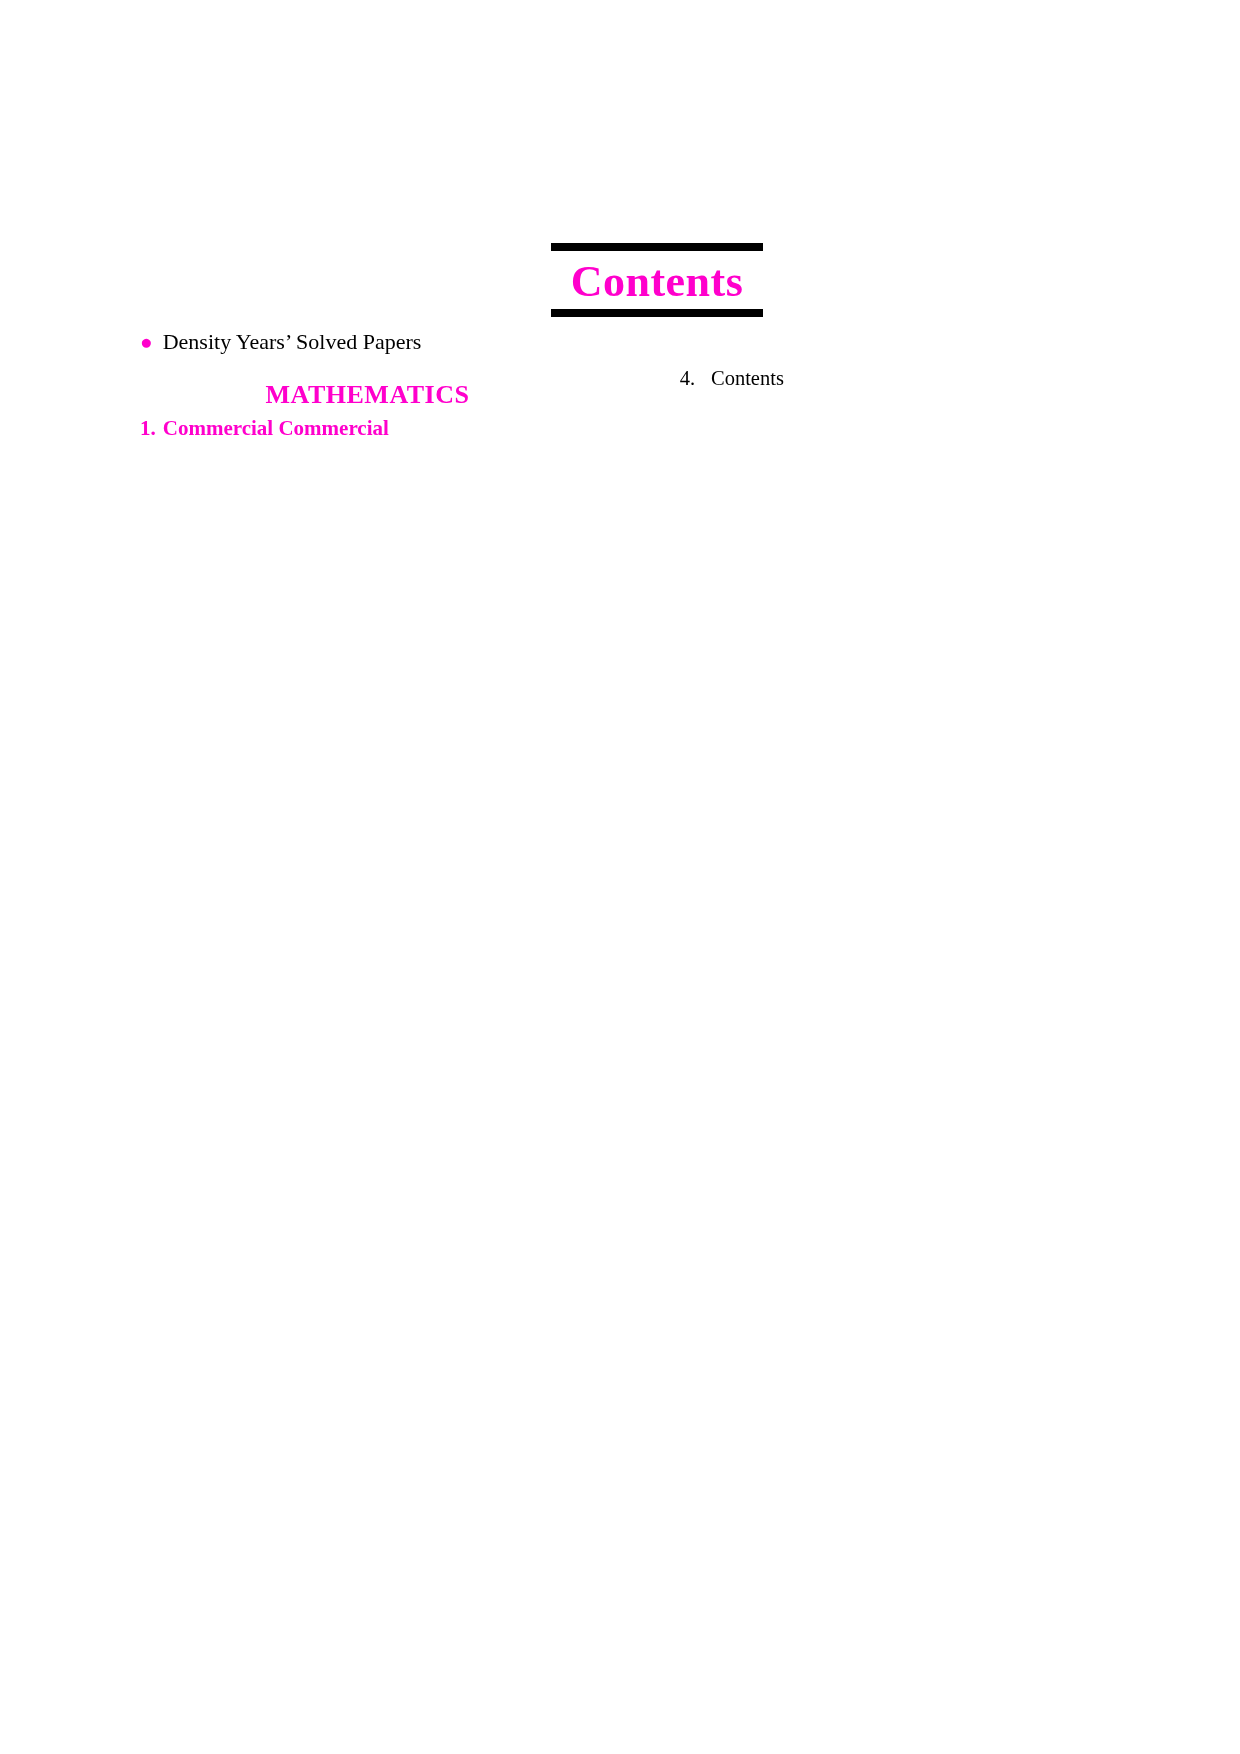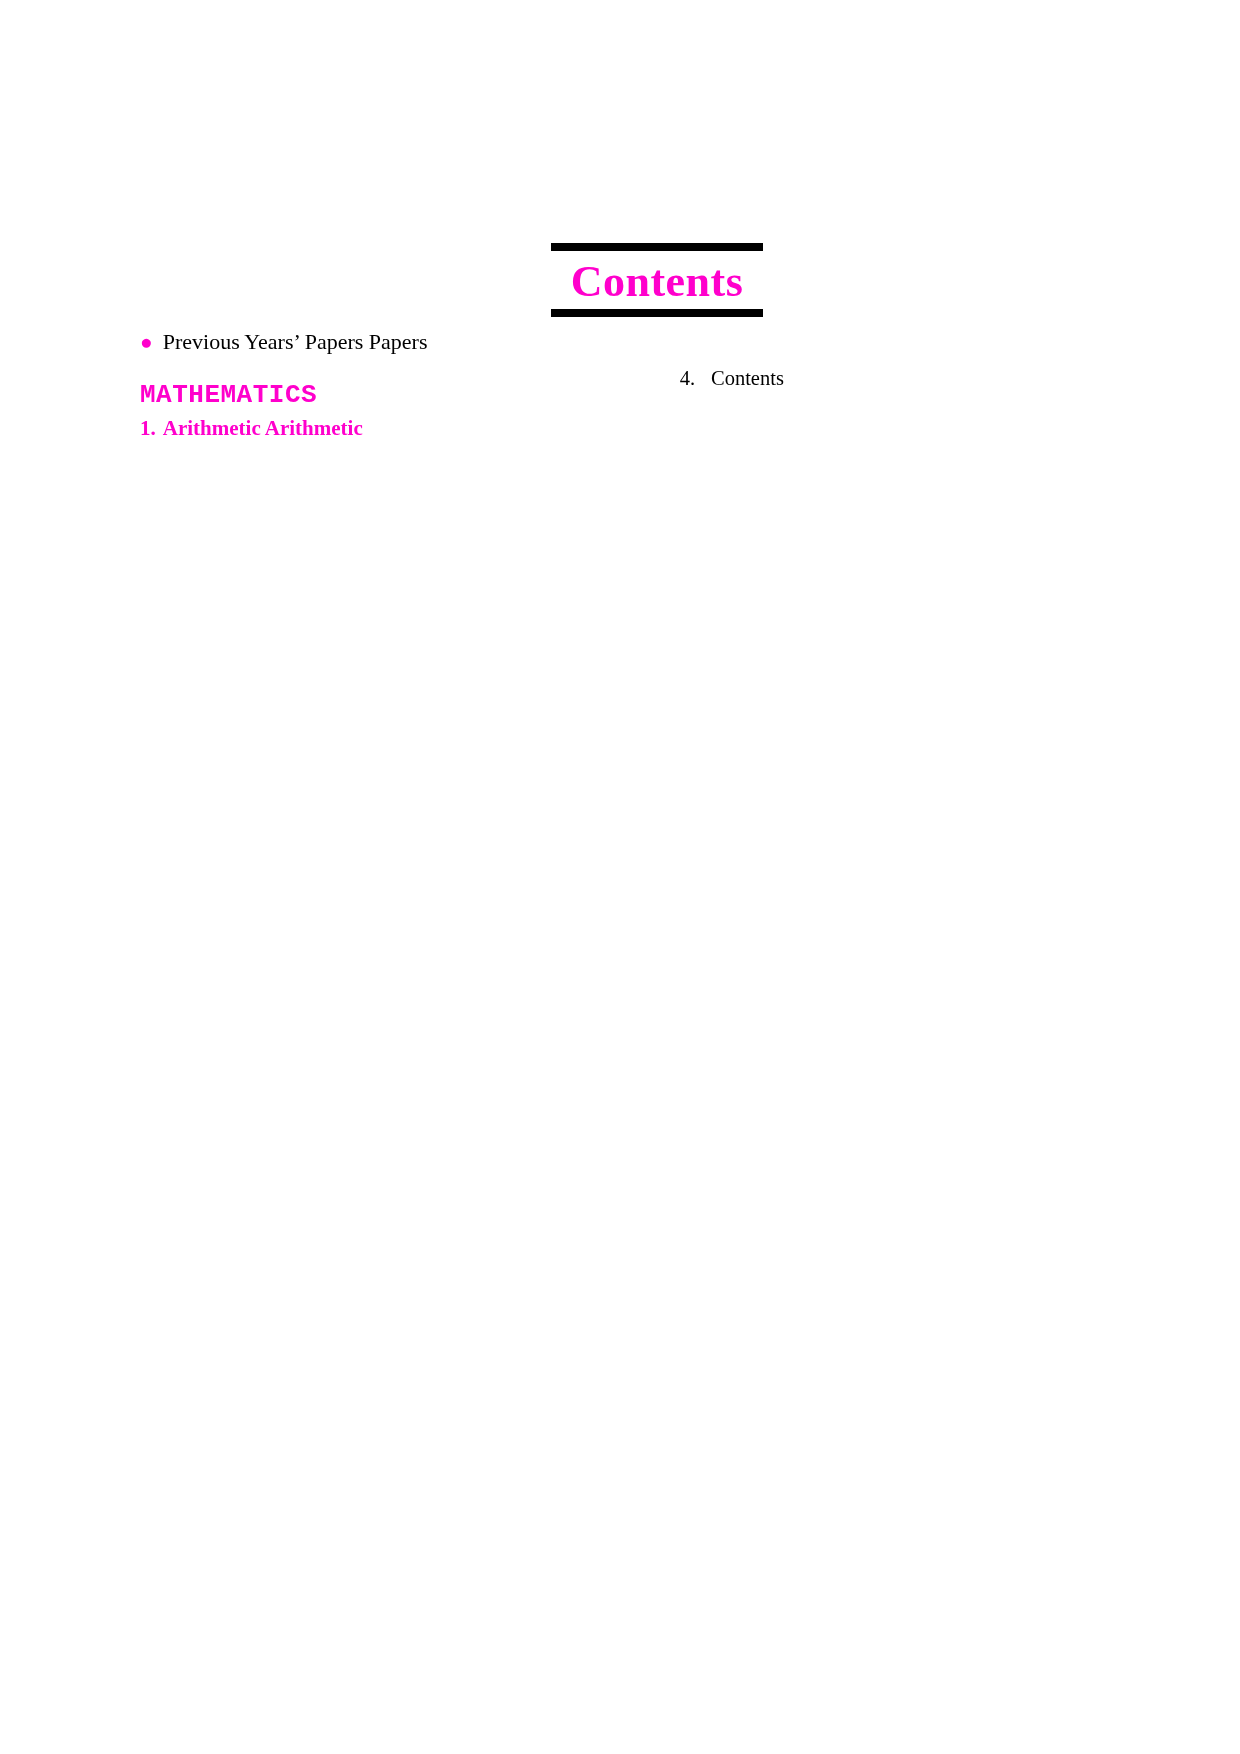--- a/index.html
+++ b/index.html
@@ -28,56 +28,56 @@
   .col.right { width: 470px; }
   
   .row {
     display: grid; grid-template-columns: 60px 1fr 92px; column-gap: 16px;
     font-size: 20.5px; line-height: 22px; align-items: start;
   }
   .row .num   { white-space: pre; }
   .row .title { white-space: pre-line; }
   .row .page  { text-align: right; align-self: end; white-space: nowrap; }
   
-  .row.section { display: block; color: var(--accent);
+  .row.section { display: block; text-align: center; color: var(--accent);
     font-weight: bold; font-size: 26px; line-height: 28px; margin: 14px 0 8px 0;
-    letter-spacing: 0.5px; font-family: Liberation Mono, monospace; }
+    letter-spacing: 0.5px; }
   .row.section .title { white-space: normal; }
   
   .row.chapter { grid-template-columns: auto 1fr 92px; column-gap: 7px;
     color: var(--accent); font-weight: bold; font-size: 21px; margin-top: 5px; }
   
   .row.item .num { text-align: right; }
 </style>
 </head>
 <body>
 
 <div class="page">
 
   <div class="title-block">
     <div class="bar"></div>
     <div class="contents-title">Contents</div>
     <div class="bar"></div>
   </div>
 
   <div class="note-line">
     <span class="note-bullet">●</span>
-    <span>Previous Years’ Papers Papers</span>
+    <span>Density Years’ Solved Papers</span>
   </div>
 
   <div class="cols">
     <div class="col left">
         <div class="row section">
     
     <span class="title">MATHEMATICS</span>
     
   </div>
         <div class="row chapter">
     <span class="num">1.</span>
-    <span class="title">Arithmetic Arithmetic</span>
+    <span class="title">Commercial Commercial</span>
     <span class="page">3–47</span>
   </div>
       </div>
     <div class="col right">
         <div class="row item">
     <span class="num">4.</span>
     <span class="title">Contents</span>
     <span class="page">39–46</span>
   </div>
       </div>

